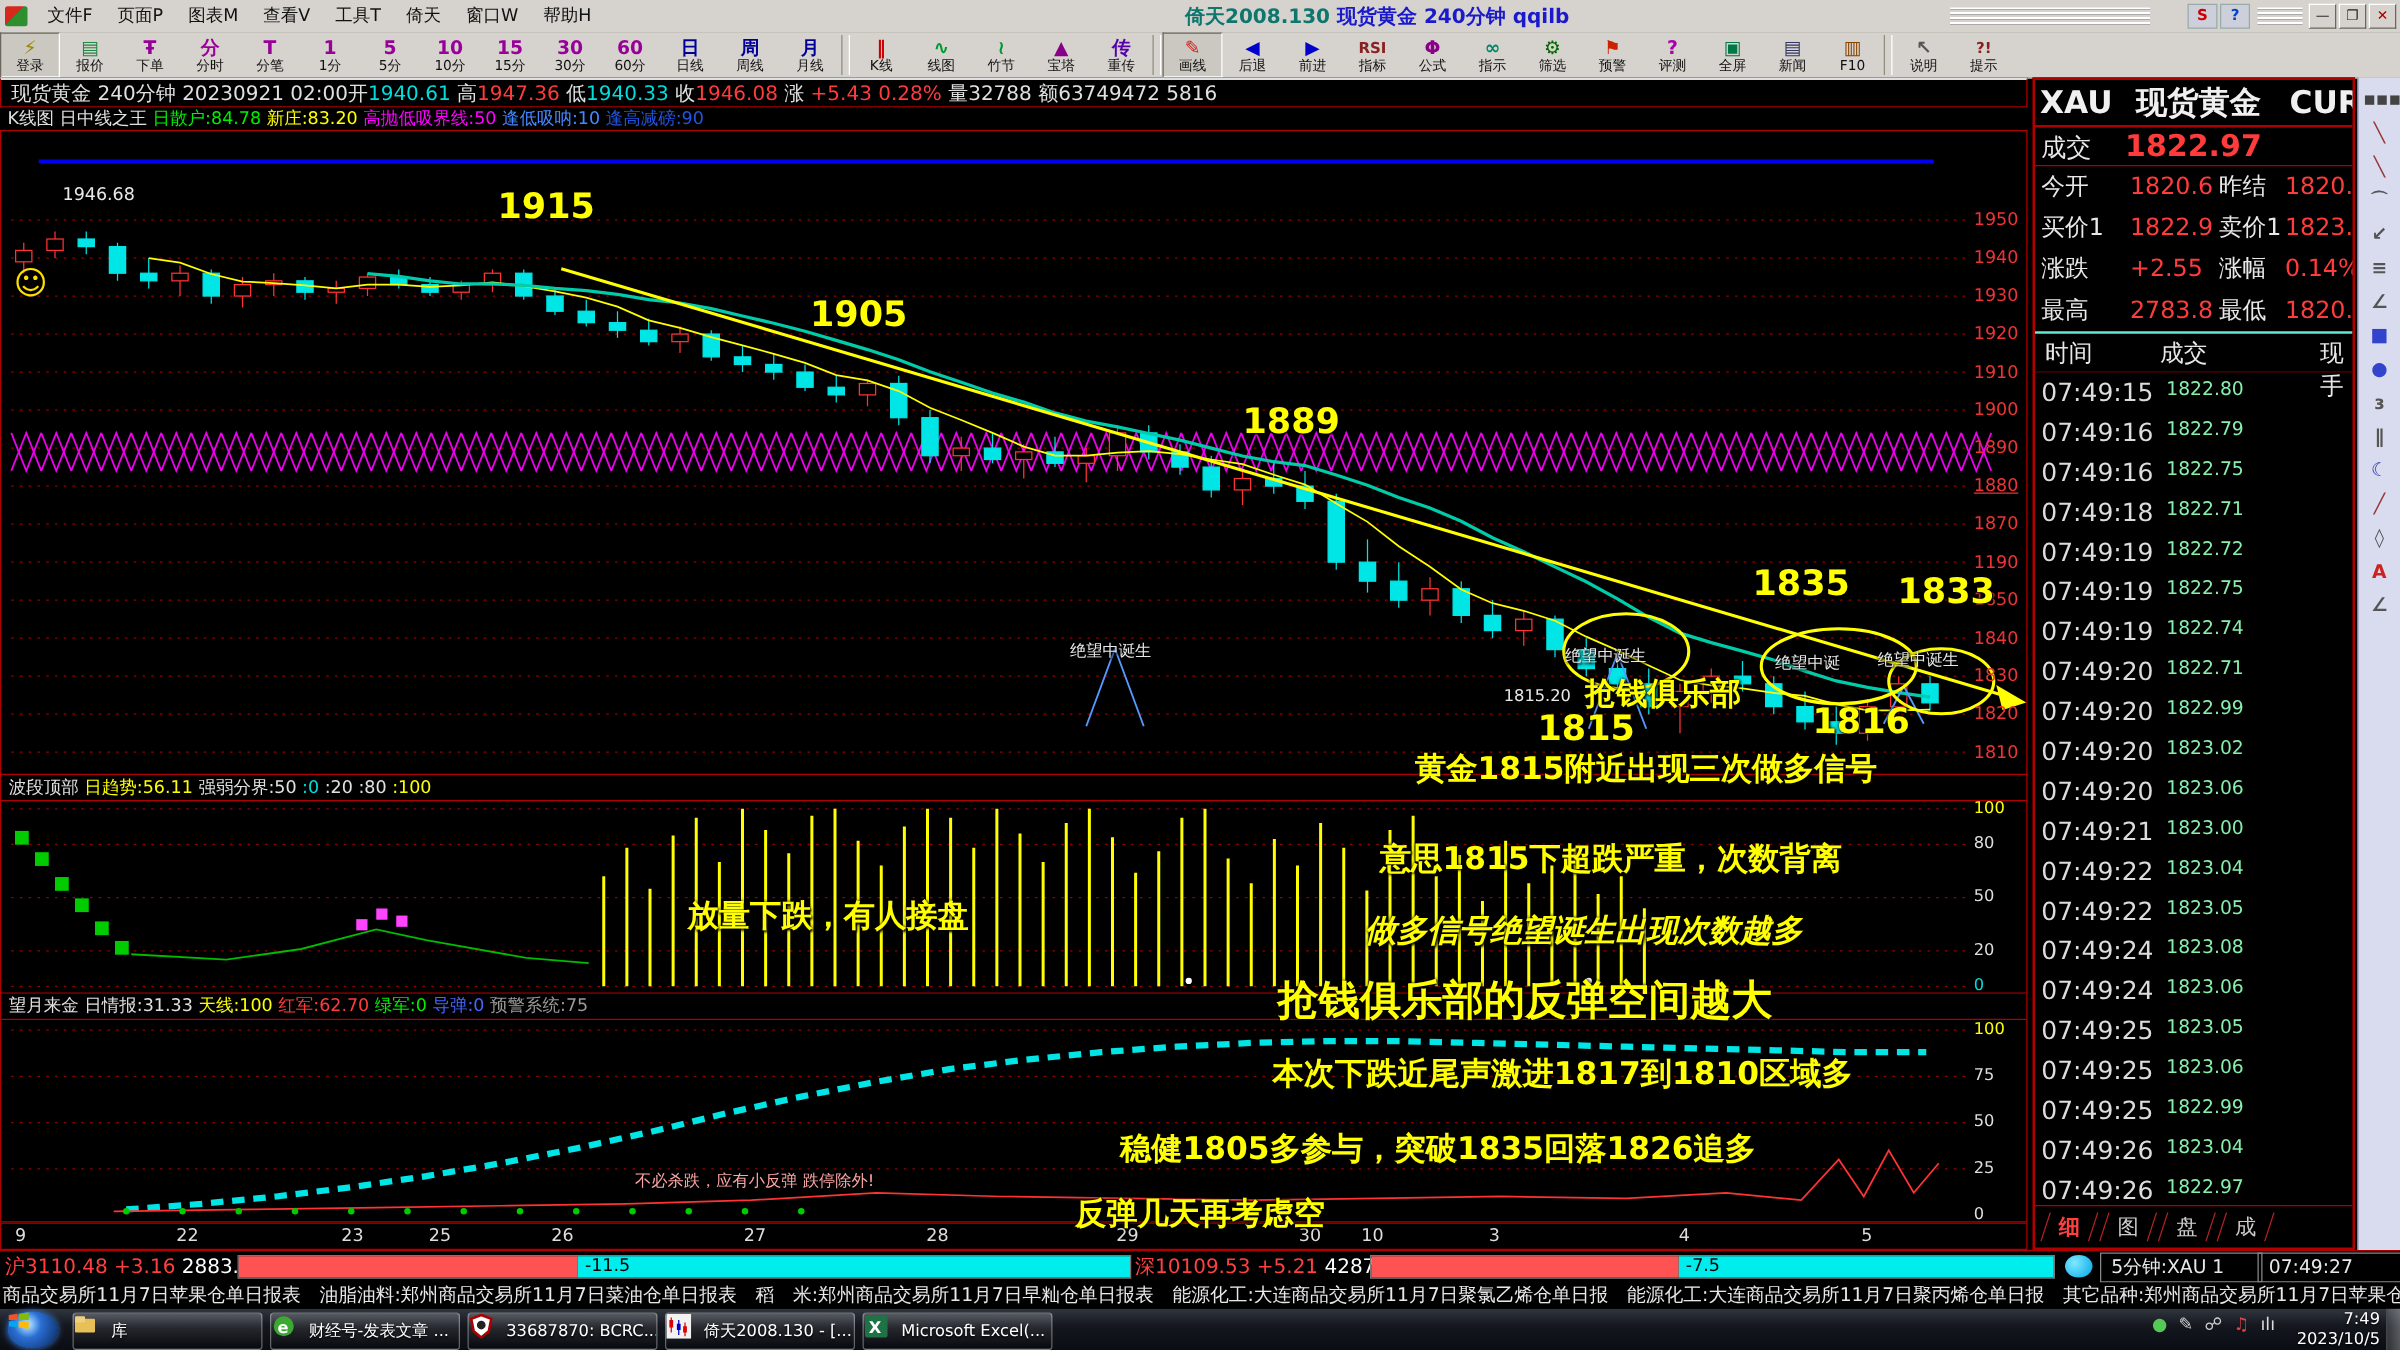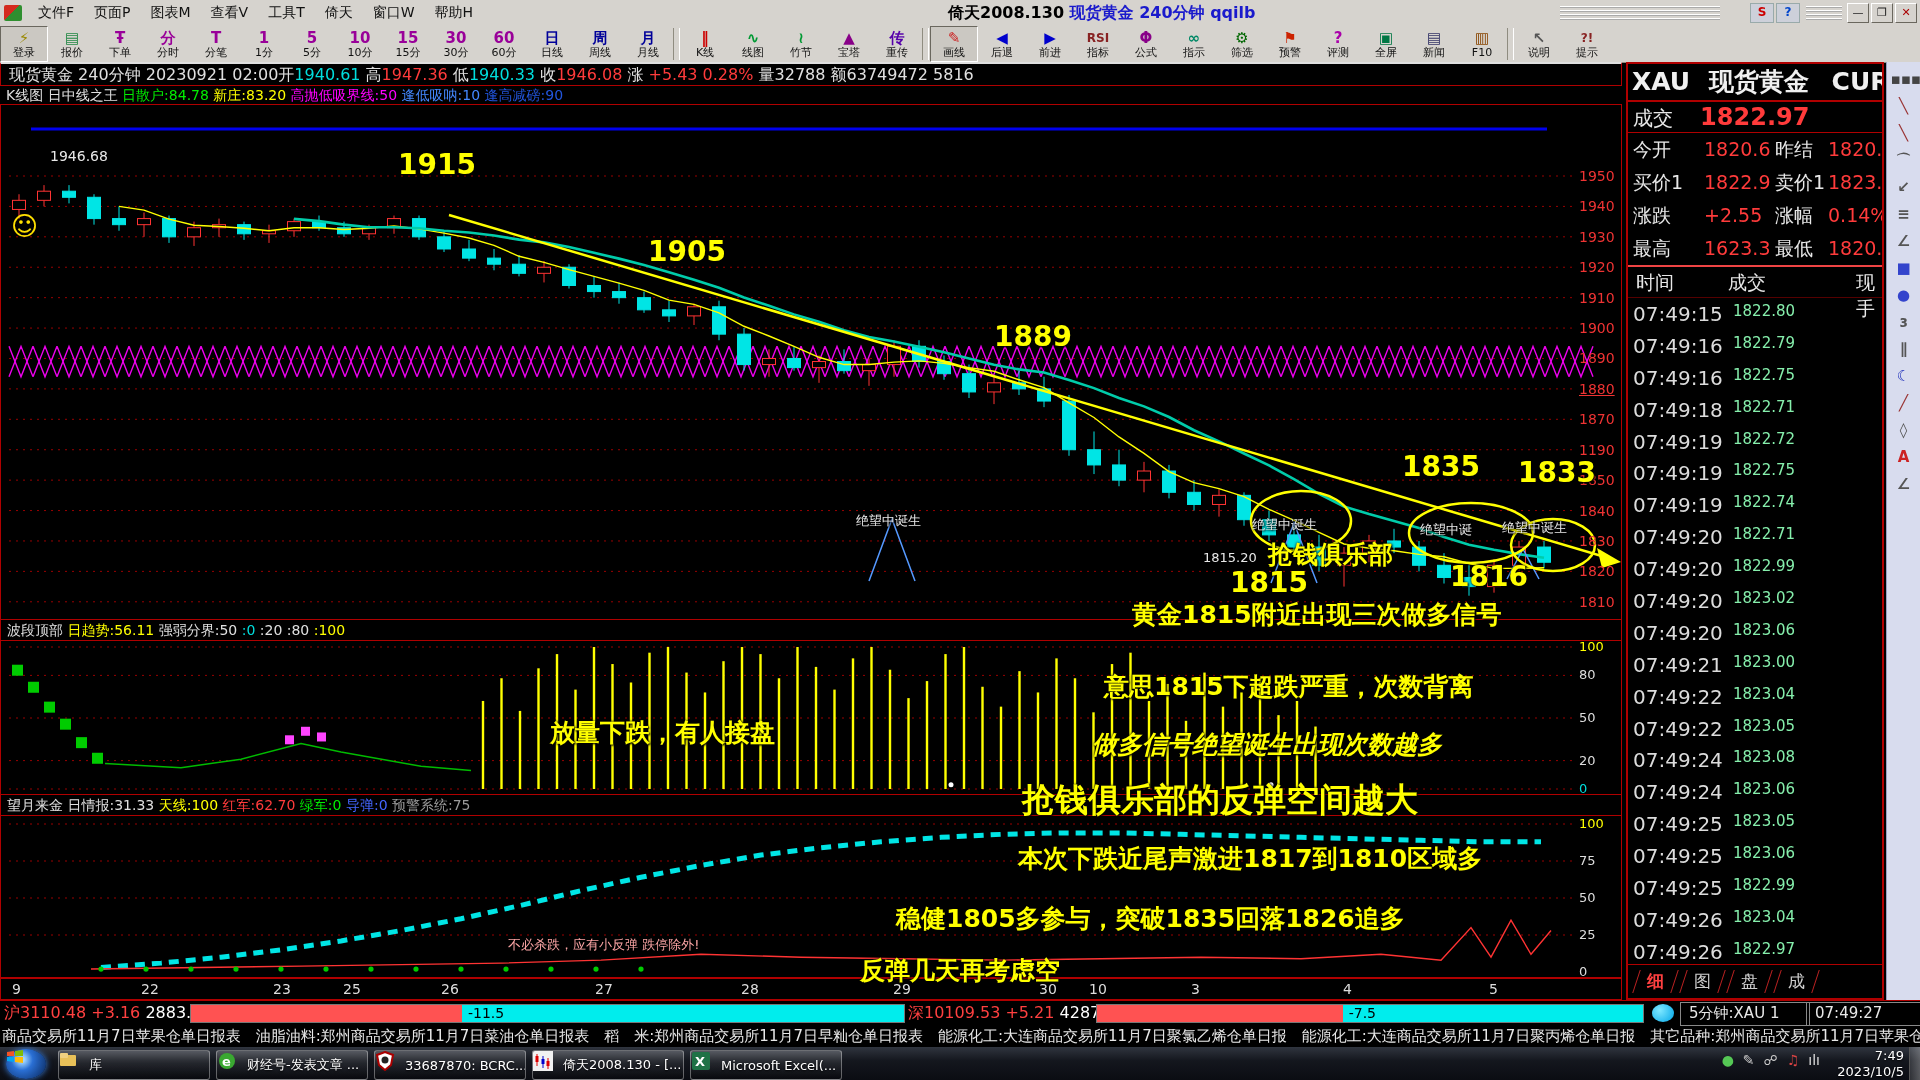--- a/index.html
+++ b/index.html
@@ -2,21 +2,21 @@
 <html><head>
 <meta charset="utf-8">
 <style>
   html,body{margin:0;padding:0;background:#222;}
   #app{position:relative;width:1920px;height:1080px;overflow:hidden;background:#000;font-family:"DejaVu Sans","Liberation Sans",sans-serif;}
   
   #menubar{position:absolute;left:0;top:0;width:1920px;height:26px;background:#d6d3ce;border-bottom:1px solid #9a9689;display:flex;align-items:center;}
   .app-logo{width:18px;height:16px;margin:0 6px 0 4px;background:linear-gradient(135deg,#d42a1e 0 45%,#2f8f2f 45% 100%);border-radius:2px;}
   .menu-item{font-size:14px;color:#111;padding:3px 10px;cursor:default;}
   #win-title{position:absolute;left:948px;top:3px;font-size:16px;font-weight:bold;white-space:nowrap;}
-  #win-title .tv{color:#000000;} #win-title .td{color:#1a1acc;}
+  #win-title .tv{color:#0f766e;} #win-title .td{color:#1a1acc;}
   .grip{position:absolute;top:6px;height:14px;background:repeating-linear-gradient(180deg,#fff 0 1px,#aaa 1px 2px,#d6d3ce 2px 4px);}
   #sysbtns{position:absolute;right:3px;top:3px;display:flex;gap:2px;}
   .sysbtn{width:20px;height:18px;background:#d6d3ce;border:1px solid;border-color:#fff #6a675e #6a675e #fff;font-size:11px;text-align:center;line-height:17px;color:#222;}
   .sysbtn.close{color:#a00;}
   #helpbtns{position:absolute;right:120px;top:3px;display:flex;gap:2px;}
   .helpbtn{width:22px;height:18px;background:#cdd0da;border:1px solid #9aa;font-size:12px;font-weight:bold;text-align:center;line-height:17px;}
   #toolbar{position:absolute;left:0;top:26px;width:1920px;height:36px;background:#d6d3ce;border-bottom:1px solid #8f8c80;display:flex;align-items:stretch;}
   .tbtn{width:46px;display:flex;flex-direction:column;align-items:center;justify-content:center;border:1px solid transparent;}
   .tbtn.pressed{border-color:#6a675e #fff #fff #6a675e;background:#cbc8c2;}
   .tbtn .ticon{font-size:15px;font-weight:bold;line-height:16px;height:16px;}
@@ -42,21 +42,21 @@
   
   #quote-panel{position:absolute;left:1626px;top:62px;width:258px;height:938px;background:#000;border:2px solid #b00000;box-sizing:border-box;overflow:hidden;}
   #qp-head{height:36px;border-bottom:2px solid #b00000;color:#f0f0f0;font-size:25px;font-weight:bold;line-height:36px;padding-left:4px;white-space:nowrap;}
   #qp-last{height:30px;border-bottom:1px solid #b00000;line-height:30px;white-space:nowrap;}
   #qp-last .ql{color:#e8e8e8;font-size:20px;padding-left:5px;}
   #qp-last .qv{color:#ff3b3b;font-size:24px;font-weight:bold;margin-left:22px;}
   .qrow{height:33px;line-height:33px;position:relative;white-space:nowrap;}
   .qrow span{position:absolute;font-size:19px;}
   .qrow .l1{left:5px;color:#e8e8e8;} .qrow .v1{left:76px;color:#ff3b3b;}
   .qrow .l2{left:147px;color:#e8e8e8;} .qrow .v2{left:200px;color:#ff3b3b;}
-  #qp-fields{border-bottom:2px solid #ef4444;}
+  #qp-fields{border-bottom:2px solid #5eead4;}
   #qp-thead{height:30px;border-bottom:1px solid #550000;position:relative;}
   #qp-thead span{position:absolute;top:3px;font-size:19px;color:#e8e8e8;}
   .tape-row{height:31.9px;position:relative;}
   .tape-row .tt{position:absolute;left:5px;top:4px;font-size:20px;color:#dcdcdc;}
   .tape-row .tp{position:absolute;left:105px;top:4px;font-size:15px;color:#86efac;}
   #qp-tabs{position:absolute;left:0;bottom:0;width:100%;height:34px;border-top:1px solid #b00000;padding-top:5px;box-sizing:border-box;}
   .qtab{display:inline-block;margin-left:8px;padding:0 10px;border-left:1px solid #bb2222;border-right:1px solid #bb2222;transform:skewX(-18deg);font-size:17px;color:#cccccc;}
   .qtab b{display:inline-block;transform:skewX(18deg);font-weight:normal;}
   .qtab.active b{color:#ff4040;font-weight:bold;}
   
@@ -606,21 +606,21 @@
           <span class="v2">1823.0</span>
         </div>
         <div class="qrow">
           <span class="l1">涨跌</span>
           <span class="v1">+2.55</span>
           <span class="l2">涨幅</span>
           <span class="v2">0.14%</span>
         </div>
         <div class="qrow">
           <span class="l1">最高</span>
-          <span class="v1">1623.3</span>
+          <span class="v1">2783.8</span>
           <span class="l2">最低</span>
           <span class="v2">1820.6</span>
         </div>
       </div>
     <div id="qp-thead">
         <span style="left: 8px;">时间</span>
         <span style="left: 100px;">成交</span>
         <span style="left: 228px;">现手</span>
       </div>
     <div id="qp-tape">

